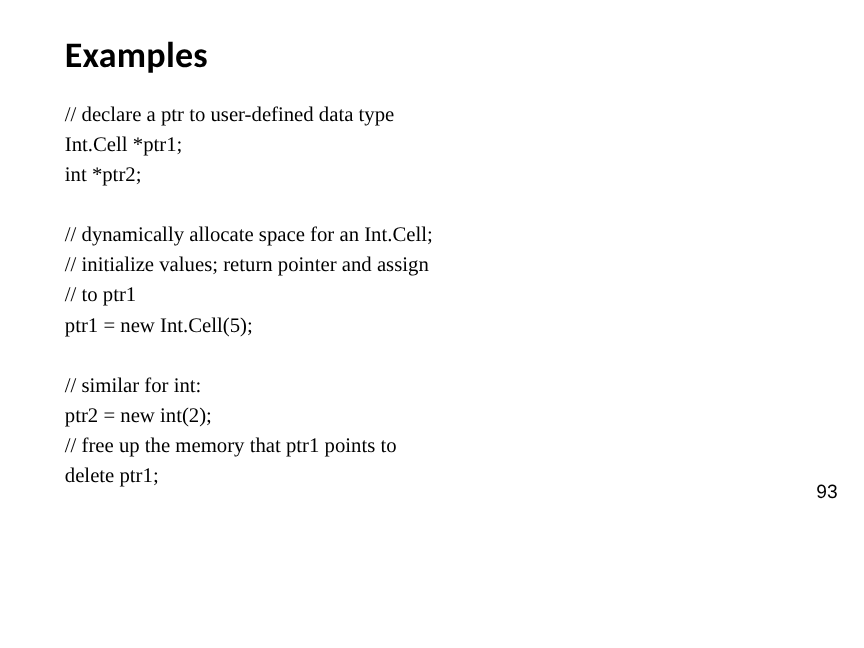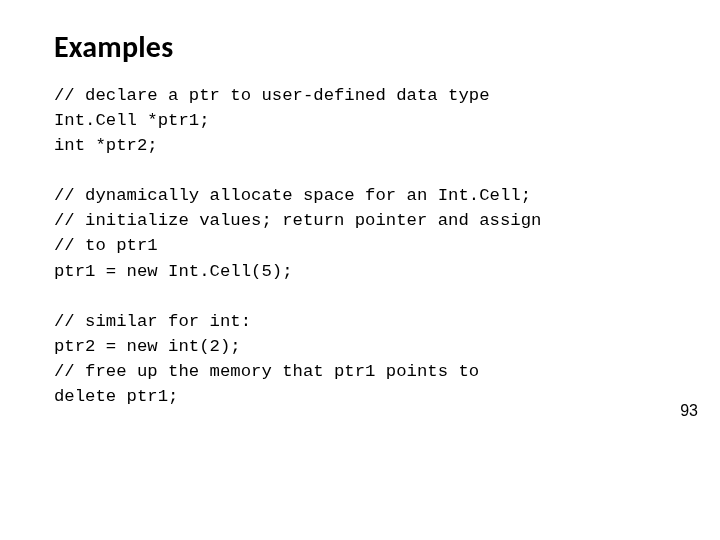--- a/index.html
+++ b/index.html
@@ -21,21 +21,21 @@
     position: relative;
   }
   h1.title {
     font-family: "Calibri", "Segoe UI", Arial, sans-serif;
     font-size: 30px;
     font-weight: 700;
     margin: 0 0 18px 0;
     letter-spacing: 0.2px;
   }
   pre.code {
-    font-family: Liberation Mono, monospace;
+    font-family: Liberation Serif, serif;
     font-size: 17.3px;
     line-height: 1.45;
     white-space: pre;
     margin: 0;
     font-weight: 400;
   }
   .page-number {
     position: absolute;
     right: 22px;
     bottom: 16px;

